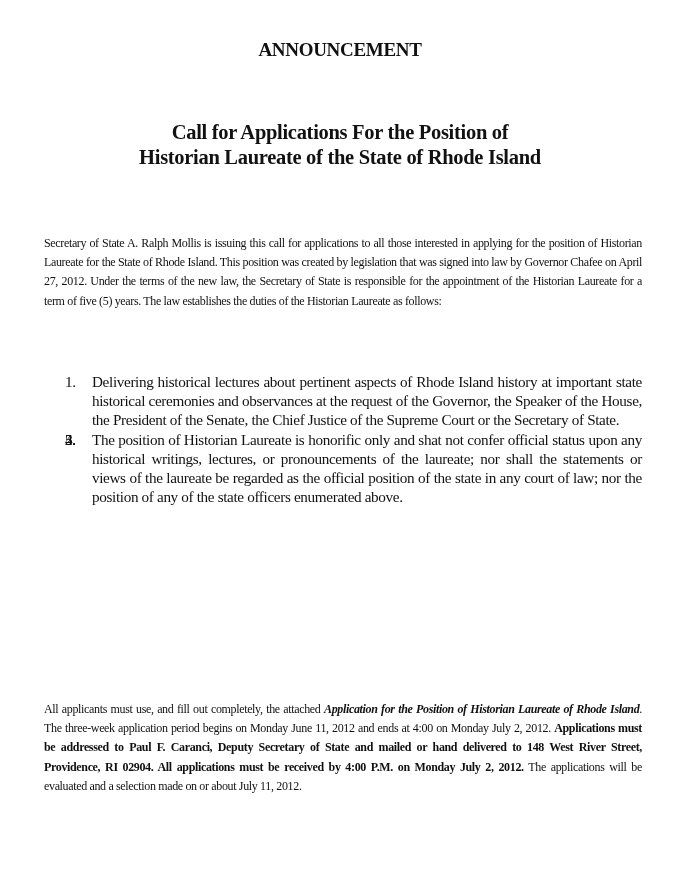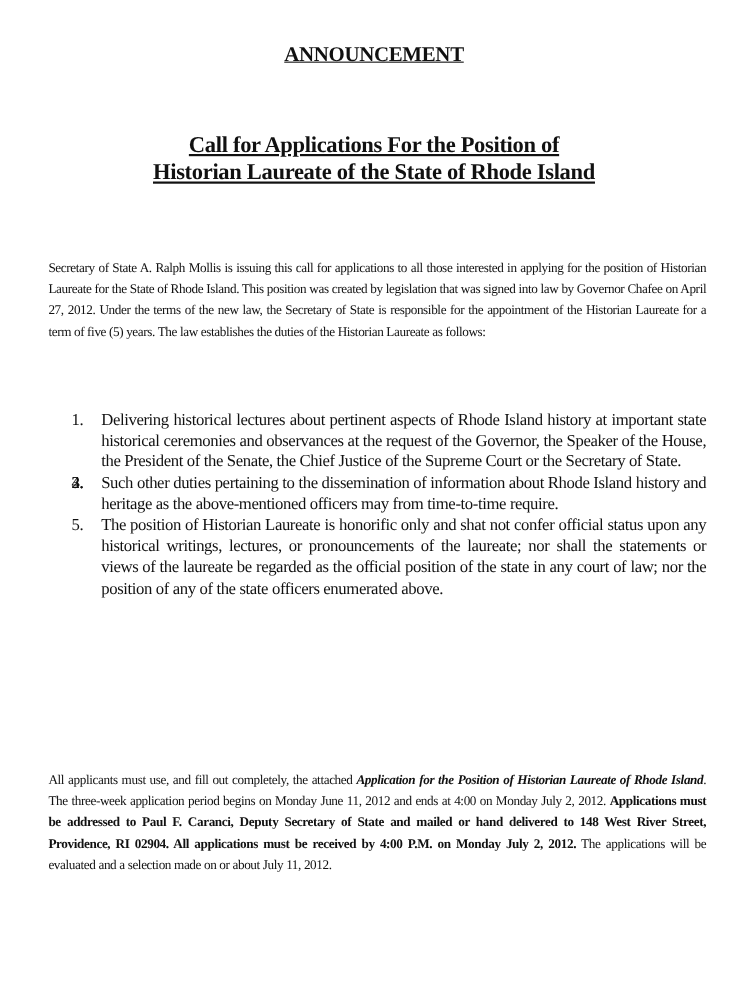--- a/index.html
+++ b/index.html
@@ -6,21 +6,21 @@
   body {
     width: 680px; height: 893px; overflow: hidden;
     background: #ffffff;
     font-family: "Liberation Serif", serif;
     color: #111;
     position: relative;
   }
   .page { position: absolute; left: 0; top: 0; width: 680px; height: 893px; }
   .heading {
     position: absolute; left: 0; width: 680px; text-align: center;
-    font-weight: bold; margin: 0; letter-spacing: -0.3px; text-decoration: underline;
+    font-weight: bold; margin: 0; letter-spacing: -0.3px;
   }
   #announce { top: 39px; font-size: 19px; }
   #title1 { top: 121px; font-size: 20.5px; }
   #title2 { top: 146px; font-size: 20.5px; }
   .para {
     position: absolute; left: 44px; width: 598px;
     font-size: 12px; line-height: 19.2px;
     text-align: justify; margin: 0;
     letter-spacing: -0.35px;
   }
@@ -43,18 +43,18 @@
   <h1 id="announce" class="heading">ANNOUNCEMENT</h1>
   <h2 id="title2" class="heading">Historian Laureate of the State of Rhode Island</h2>
   <h2 id="title1" class="heading">Call for Applications For the Position of</h2>
 
   <p id="intro" class="para">Secretary of State A. Ralph Mollis is issuing this call for applications to all those interested in applying for the position of Historian Laureate for the State of Rhode Island. This position was created by legislation that was signed into law by Governor Chafee on April 27, 2012.  Under the terms of the new law, the Secretary of State is responsible for the appointment of the Historian Laureate for a term of five (5) years.  The law establishes the duties of the Historian Laureate as follows:</p>
 
   <ol class="duties">
     <li><span class="num">1.</span><span>Delivering historical lectures about pertinent aspects of Rhode Island history at important state historical ceremonies and observances at the request of the Governor, the Speaker of the House, the President of the Senate, the Chief Justice of the Supreme Court or the Secretary of State.</span></li>
     <li><span class="num">2.</span></li>
     <li><span class="num">3.</span></li>
-    <li><span class="num">4.</span><span>Such other duties pertaining to the dissemination of information about Rhode Island history and heritage as the above-mentioned officers may from time-to-time require.</span></li>
+    <li><span class="num">4.</span></li>
     <li><span class="num">5.</span><span>The position of Historian Laureate is honorific only and shat not confer official status upon any historical writings, lectures, or pronouncements of the laureate; nor shall the statements or views of the laureate be regarded as the official position of the state in any court of law; nor the position of any of the state officers enumerated above.</span></li>
   </ol>
 
   <p id="closing" class="para"><span>All applicants must use, and fill out completely, the attached </span><span class="ital">Application for the Position of Historian Laureate of Rhode Island</span><span>.  The three-week application period begins on Monday June 11, 2012 and ends at 4:00 on Monday July 2, 2012.  </span><span class="bold">Applications must be addressed to Paul F. Caranci, Deputy Secretary of State and mailed or hand delivered to 148 West River Street, Providence, RI 02904.  All applications must be received by 4:00 P.M. on Monday July 2, 2012.</span><span>  The applications will be evaluated and a selection made on or about July 11, 2012.</span></p>
 </div>
 
 </body></html>

